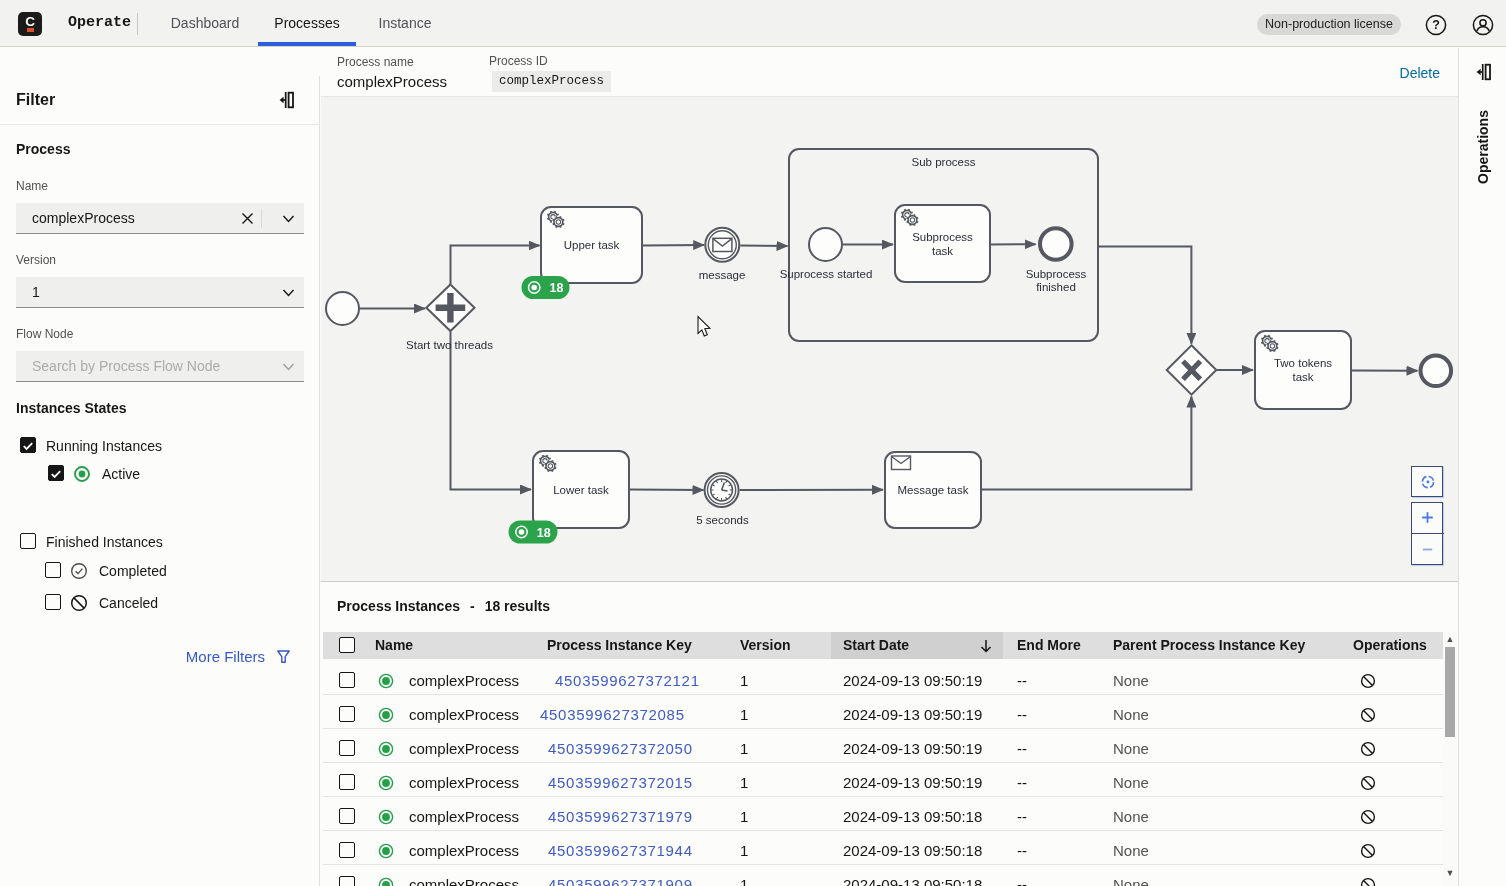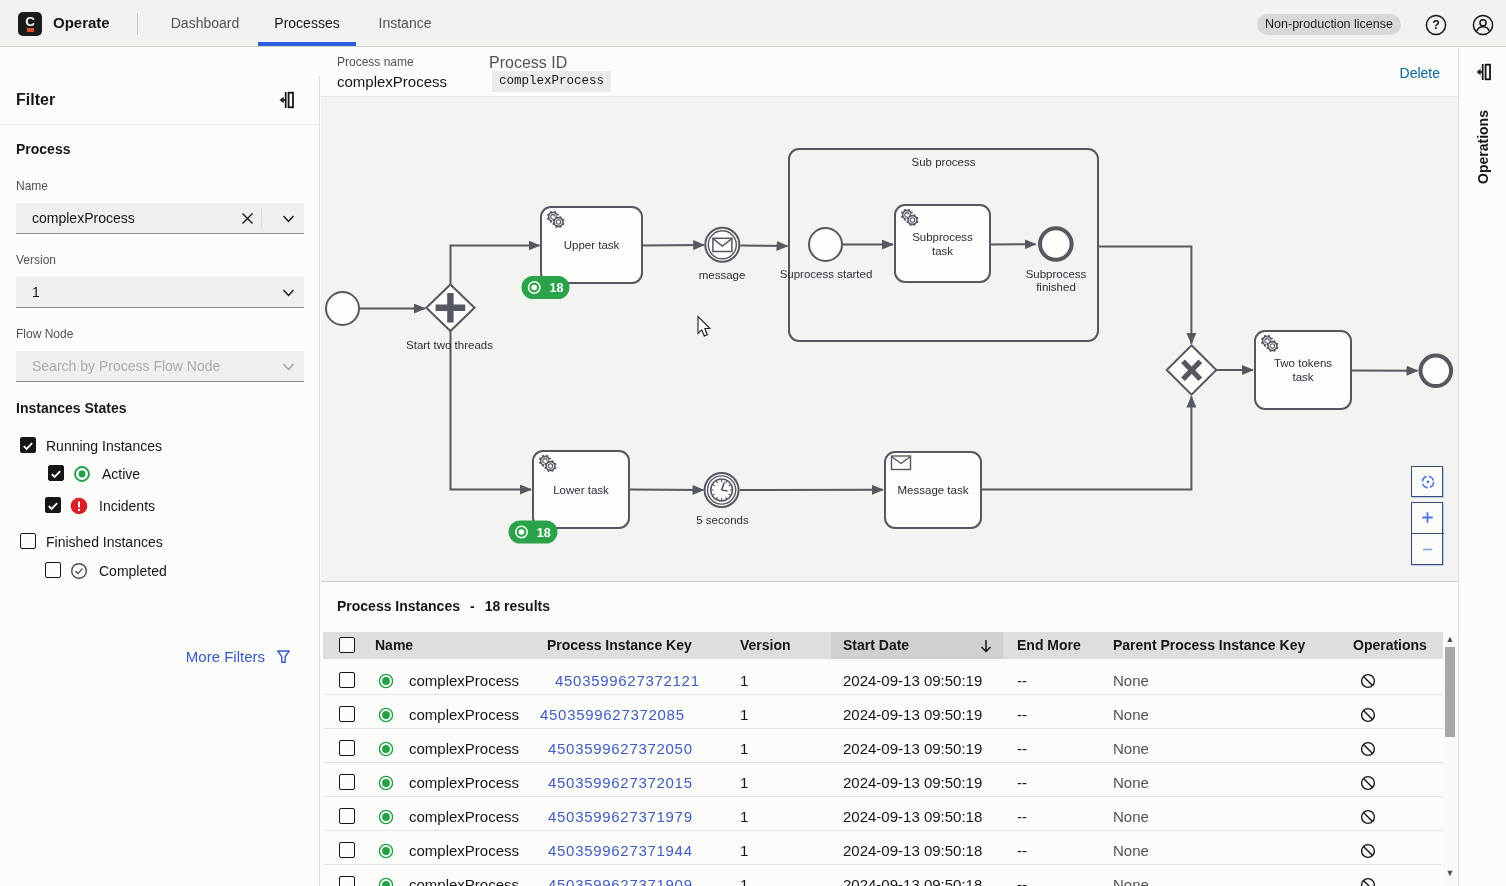--- a/index.html
+++ b/index.html
@@ -4,21 +4,21 @@
 <style>
 * { margin:0; padding:0; box-sizing:border-box; }
 html,body { width:1506px; height:886px; overflow:hidden; font-family:"Liberation Sans",sans-serif; color:#161616; }
 body { position:relative; background:#fcfcfb; }
 
 
 .hdr { position:absolute; left:0; top:0; width:1506px; height:47px; background:#f2f2f0; border-bottom:1px solid #d4d4c8; }
 .logo { position:absolute; left:18px; top:12px; width:24px; height:24px; background:#1b1b19; border-radius:5px; }
 .logo .c { position:absolute; left:0; top:2px; width:24px; text-align:center; color:#fff; font-size:13.5px; font-weight:bold; }
 .logo .u { position:absolute; left:8.5px; bottom:4.5px; width:7px; height:3.5px; background:#d9502a; }
-.brand { position:absolute; left:53px; top:14px; font-size:15px; font-weight:bold; color:#161616; }
+.brand { position:absolute; left:68px; top:14px; font-size:15px; font-weight:bold; color:#161616;font-family:Liberation Mono, monospace; }
 .hdrdiv { position:absolute; left:137px; top:13px; width:1px; height:22px; background:#c6c6c6; }
 .tab { position:absolute; top:0; height:47px; line-height:46px; text-align:center; font-size:14px; color:#50505a; }
 .tab.t1 { left:152px; width:106px; }
 .tab.t2 { left:258px; width:98px; color:#161616; }
 .tab.t3 { left:356px; width:98px; }
 .tabline { position:absolute; left:258px; top:42px; width:98px; height:4px; background:#2b5ede; }
 .pill { position:absolute; left:1257px; top:14px; width:144px; height:21px; background:#d8d8d6; border-radius:11px; text-align:center; line-height:21px; font-size:12.5px; color:#21211f; }
 .hicon { position:absolute; top:14px; }
 
 
@@ -41,21 +41,21 @@
 .cb { position:absolute; width:16px; height:16px; border:1.6px solid #161616; border-radius:2px; background:#fcfcfb; }
 .cb.on { background:#161616; }
 .cb.on svg { position:absolute; left:0.5px; top:1.5px; }
 .moref { position:absolute; left:0; top:572px; width:265px; text-align:right; font-size:15px; color:#3558c8; }
 .resetf { position:absolute; left:0; top:813px; width:320px; text-align:center; font-size:14px; color:#3558c8; }
 
 
 .phead { position:absolute; left:321px; top:48px; width:1137px; height:49px; background:#fcfcfb; border-bottom:1px solid #e8e8e6; }
 .phead .l1 { position:absolute; left:16px; top:7px; font-size:12px; color:#525252; }
 .phead .v1 { position:absolute; left:16px; top:25px; font-size:15px; color:#161616; }
-.phead .l2 { position:absolute; left:168px; top:6px; font-size:16px; color:#525252; }
+.phead .l2 { position:absolute; left:168px; top:6px; font-size:12px; color:#525252; }
 .chip { position:absolute; left:171px; top:23px; height:21px; padding:0 7px; background:#ebebe9; font-family:"Liberation Mono",monospace; font-size:12.5px; line-height:21px; color:#161616; }
 .del { position:absolute; right:18px; top:17px; font-size:14px; color:#0369a1; }
 
 
 .dia { position:absolute; left:321px; top:97px; width:1137px; height:485px; background:#f3f3f1; border-bottom:1px solid #cccccc; }
 
 
 .bot { position:absolute; left:321px; top:583px; width:1137px; height:303px; background:#fcfcfb; }
 .bot .title { position:absolute; left:16px; top:15px; font-size:14px; font-weight:bold; }
 .bot .title .sep { font-weight:bold; padding:0 10px; }
@@ -147,44 +147,39 @@
         <svg width="12" height="12" viewBox="0 0 12 12">
           <path d="M1.8 6.2 L4.6 9 L10.2 3.2" stroke="#fff" stroke-width="1.8" fill="none"></path>
         </svg>
       </div>
     <svg style="position:absolute;left:70px;top:1px" width="18" height="18" viewBox="0 0 18 18">
         <circle cx="9" cy="9" r="7" fill="none" stroke="#24a148" stroke-width="1.9"></circle>
         <circle cx="9" cy="9" r="3.4" fill="#24a148"></circle>
       </svg>
     <span style="position:absolute;left:99px;top:2px">Active</span>
   </div>
-  <div class="cbrow" style="left:0;top:420px;width:320px;height:18px">
-    <div class="cb on" style="left:45px;top:1px">
-        <svg width="12" height="12" viewBox="0 0 12 12">
-          <path d="M1.8 6.2 L4.6 9 L10.2 3.2" stroke="#fff" stroke-width="1.8" fill="none"></path>
-        </svg>
-      </div>
-    <svg style="position:absolute;left:70px;top:1px" width="18" height="18" viewBox="0 0 18 18">
-        <circle cx="9" cy="9" r="8.3" fill="#da1e28"></circle>
-        <rect x="8" y="4.2" width="2" height="6.2" rx="1" fill="#fff"></rect>
-        <circle cx="9" cy="12.9" r="1.2" fill="#fff"></circle>
-      </svg>
-    <span style="position:absolute;left:99px;top:2px">Incidents</span>
-  </div>
   <div class="cbrow" style="left:0;top:485px;width:320px;height:18px">
     <div class="cb" style="left:45px;top:1px"></div>
     <svg style="position:absolute;left:70px;top:1px" width="18" height="18" viewBox="0 0 18 18">
         <circle cx="9" cy="9" r="7.3" fill="none" stroke="#4c4c4c" stroke-width="1.4"></circle>
         <path d="M5.6 9.2 L8 11.6 L12.4 6.6" stroke="#4c4c4c" stroke-width="1.4" fill="none"></path>
       </svg>
     <span style="position:absolute;left:99px;top:2px">Completed</span>
   </div>
   <div class="cbrow" style="left:0;top:457px;width:320px;height:18px">
     <div class="cb" style="left:20px;top:0"></div>
     <span style="position:absolute;left:46px;top:1px">Finished Instances</span>
+  </div>
+  <div class="cbrow" style="left:0;top:517px;width:320px;height:18px">
+    <div class="cb" style="left:45px;top:1px"></div>
+    <svg style="position:absolute;left:70px;top:1px" width="18" height="18" viewBox="0 0 18 18">
+        <circle cx="9" cy="9" r="7.3" fill="none" stroke="#161616" stroke-width="1.5"></circle>
+        <path d="M3.9 3.9 L14.1 14.1" stroke="#161616" stroke-width="1.5"></path>
+      </svg>
+    <span style="position:absolute;left:99px;top:2px">Canceled</span>
   </div>
   <div class="moref">More Filters
     <svg style="position:absolute;right:-25px;top:2px" width="13" height="13" viewBox="0 0 13 13">
         <path d="M0.8 1 L12.2 1 L8.2 6.6 L8.2 12.2 L4.8 12.2 L4.8 6.6 Z" fill="none" stroke="#3558c8" stroke-width="1.4" stroke-linejoin="round"></path>
       </svg>
   </div>
   <div class="resetf">Reset filters</div>
 </div>
 
 <div class="rstrip">

